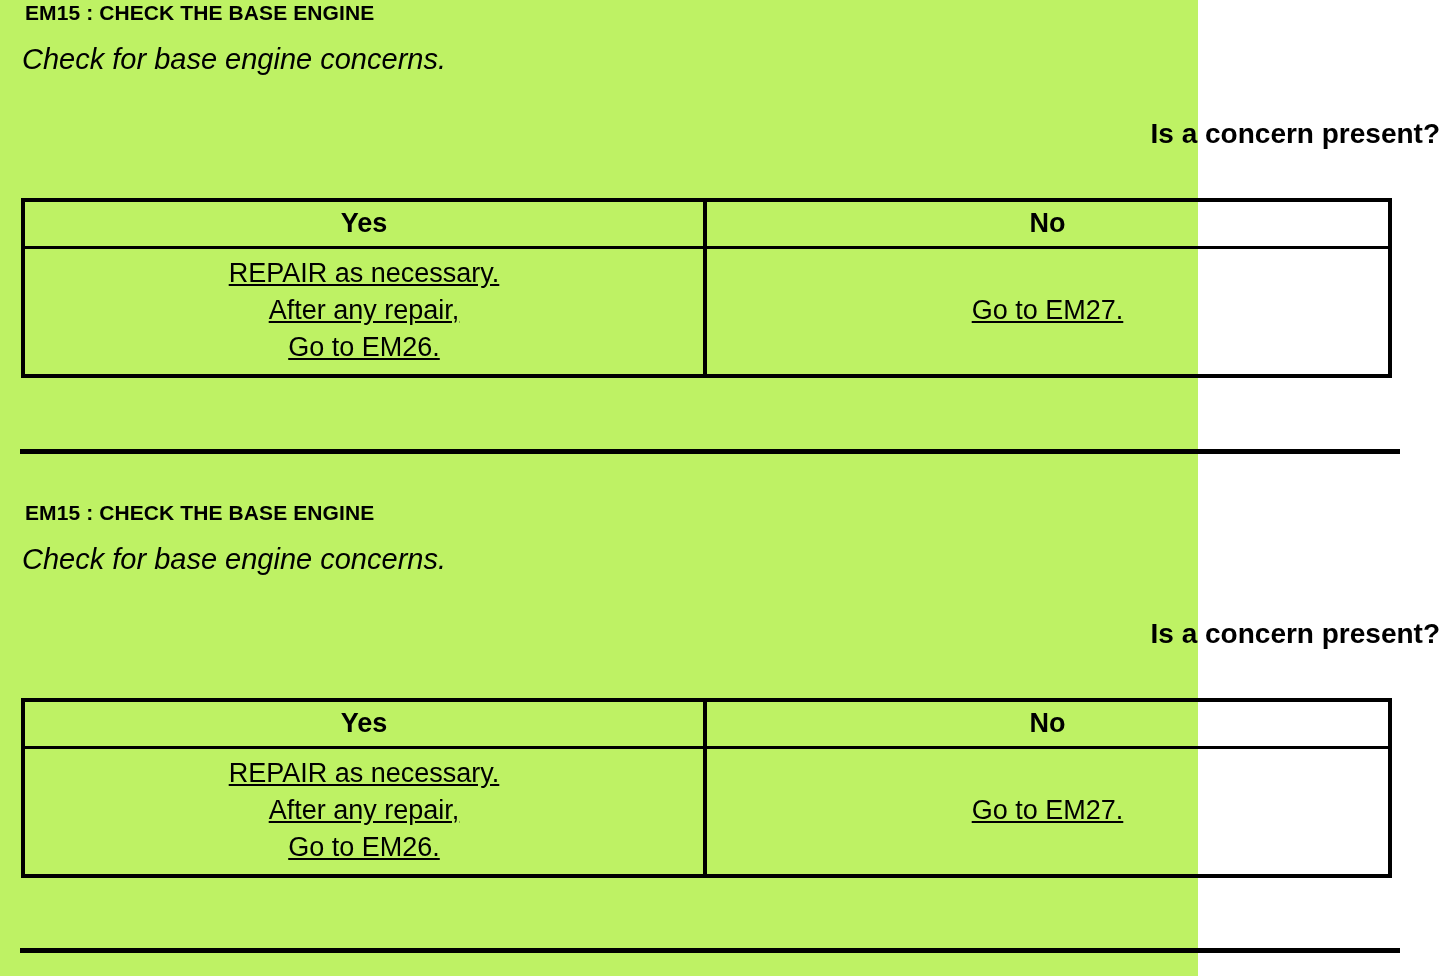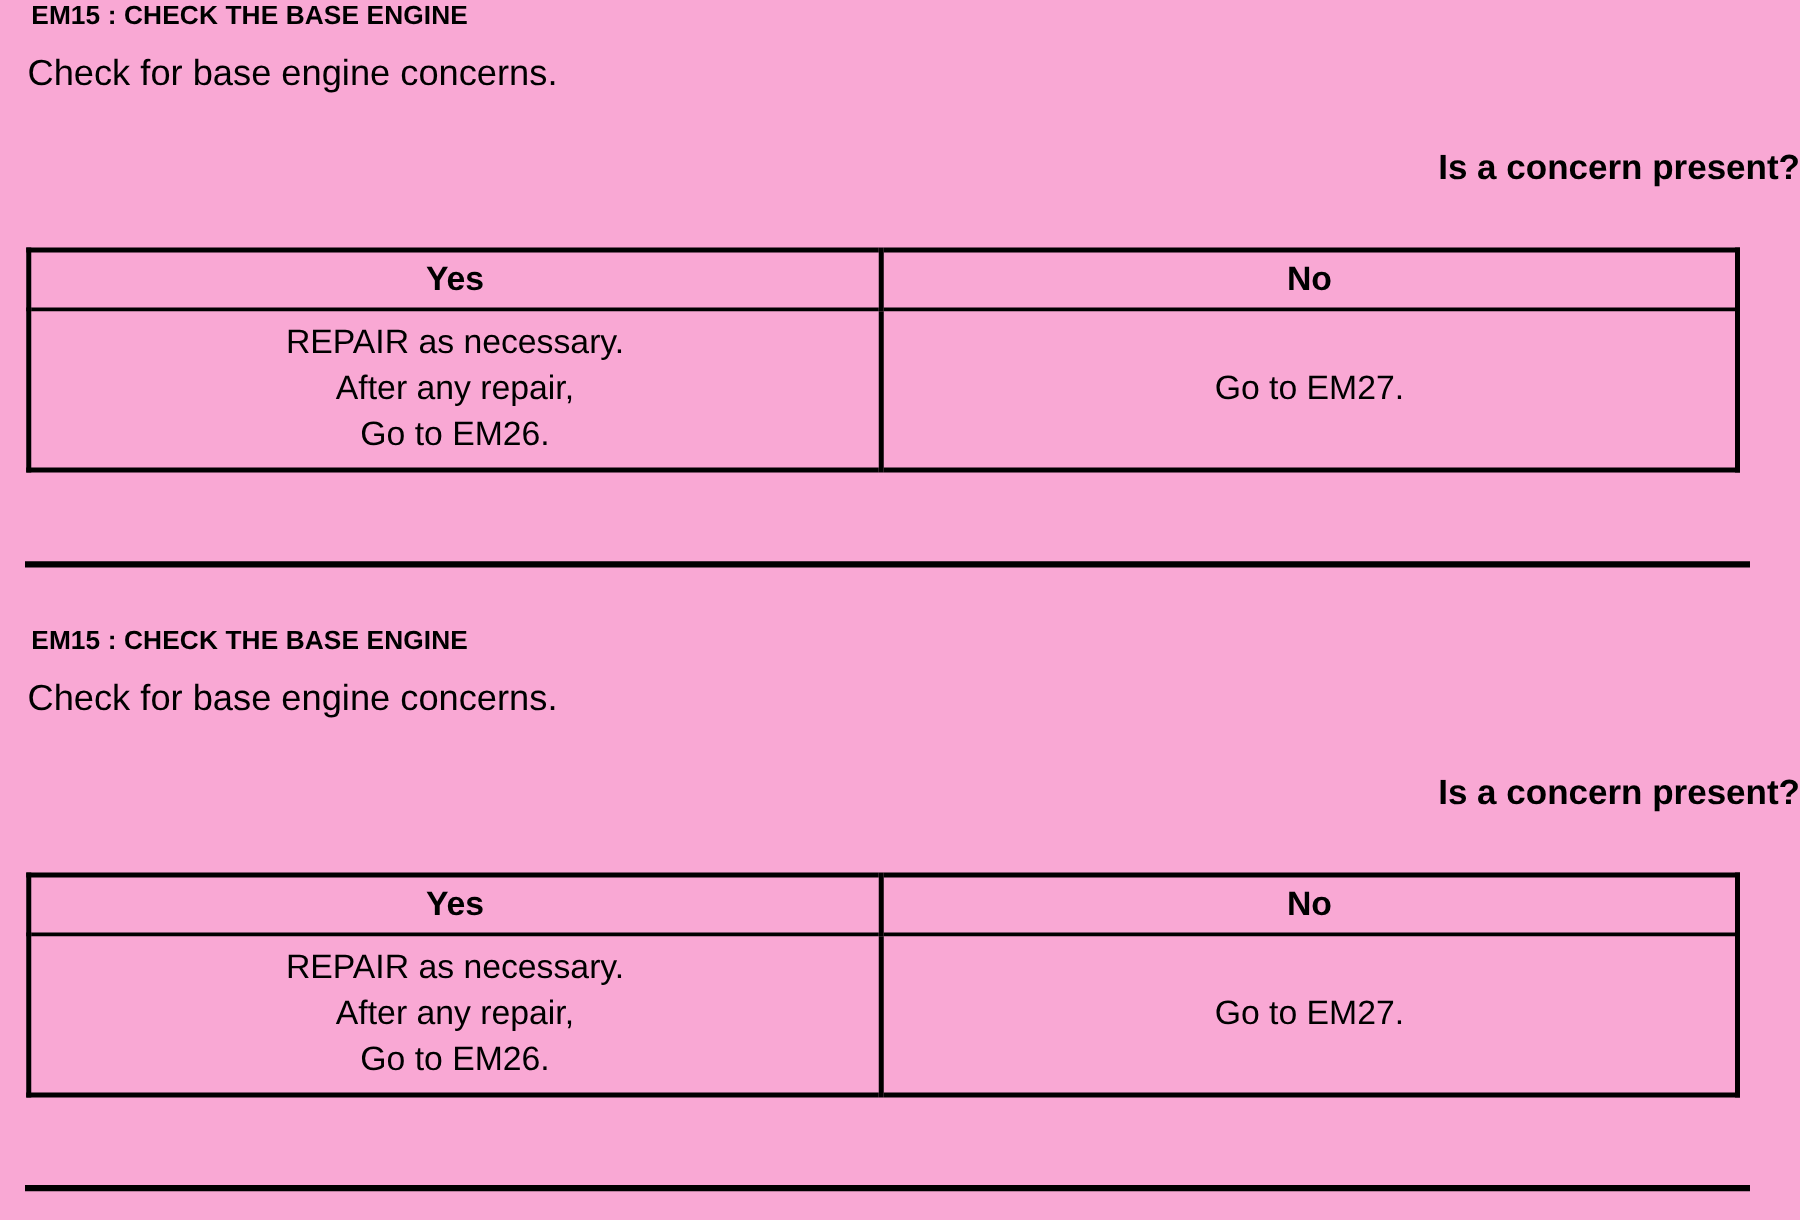--- a/index.html
+++ b/index.html
@@ -11,23 +11,23 @@
     width: 1440px;
     height: 976px;
     font-family: "Liberation Sans", sans-serif;
     color: #000000;
     overflow: hidden;
     position: relative;
   }
 
   .page {
     position: relative;
-    width: 1440px;
+    width: 1198px;
     height: 976px;
-    background: #f9a8d4;
+    background: #bef264;
   }
 
   
   .section {
     position: absolute;
     left: 0;
     width: 1440px;
   }
   #section-1 { top: 0px; }
   #section-2 { top: 500px; }
@@ -42,20 +42,21 @@
     white-space: nowrap;
   }
 
   .step-body {
     margin: 0;
     padding: 16px 4px 0 22px;
     font-size: 29px;
     font-weight: normal;
     line-height: 34px;
     white-space: nowrap;
+    font-style: italic;
   }
 
   .step-question {
     margin: 0;
     padding: 42px 0 0 22px;
     font-size: 28px;
     font-weight: bold;
     line-height: 32px;
     white-space: nowrap;
     text-align: right;
@@ -100,20 +101,21 @@
     padding: 6px 0 8px 0;
     height: 104px;
     line-height: 37px;
   }
   table.decision-table td:last-child {
     border-right: 0;
   }
 
   .cell-lines > span {
     display: block;
+    text-decoration: underline;
   }
 
   
   .divider {
     position: absolute;
     left: 20px;
     width: 1380px;
     height: 5px;
     background: #000000;
   }

